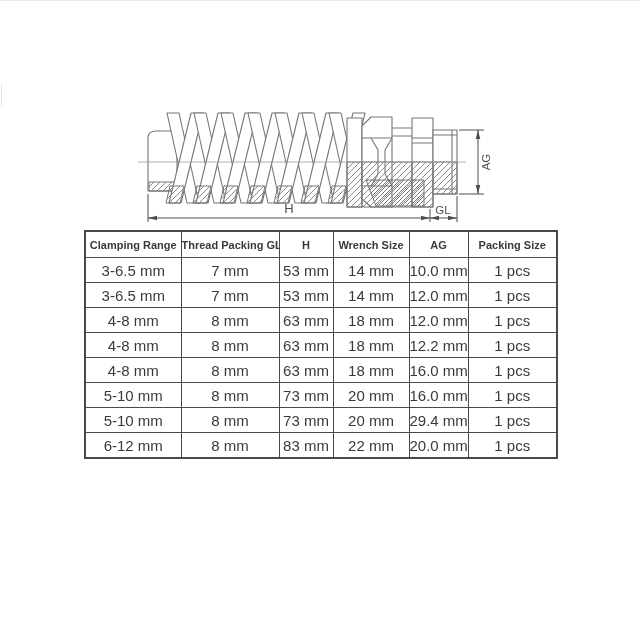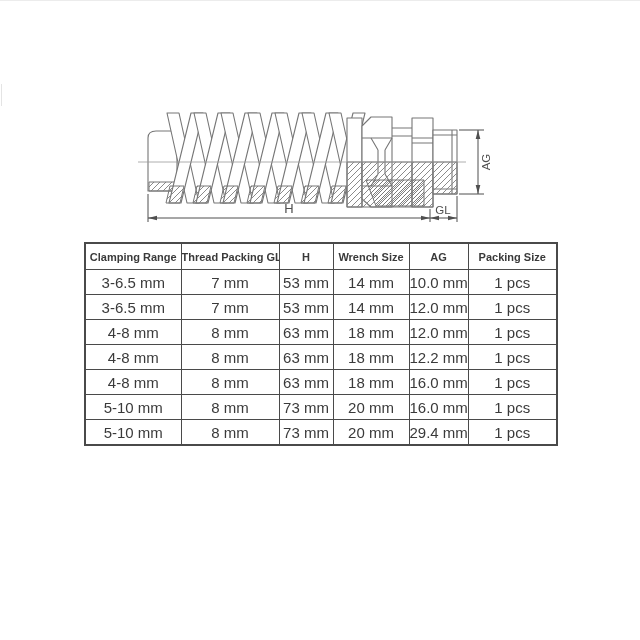--- a/index.html
+++ b/index.html
@@ -21,21 +21,21 @@
   .cl  { stroke:#9a9a9a; stroke-width:0.8; fill:none; }
   .dim { stroke:var(--dim-color); stroke-width:1; fill:none; }
   .arr { fill:var(--dim-color); stroke:none; }
   .dimtxt { fill:var(--dim-color); font-family:"Liberation Sans", sans-serif; font-size:13px; }
   .dimtxt.sm { font-size:11.5px; }
 
   
   .spec-table {
     position:absolute; left:84px; top:230px; width:474px;
     border-collapse:collapse; table-layout:fixed;
-    color:var(--tbl-text); border:2px solid var(--tbl-border);margin-top:12px;
+    color:var(--tbl-text); border:2px solid var(--tbl-border);
   }
   .spec-table th, .spec-table td {
     border:1px solid var(--tbl-border); text-align:center; vertical-align:middle;
     padding:0; overflow:hidden; white-space:nowrap;
   }
   .spec-table th { height:25px; font-size:11px; font-weight:bold; }
   .spec-table td { height:24px; font-size:15px; font-weight:normal; }
 </style>
 </head>
 <body>
@@ -193,15 +193,23 @@
           <td>1 pcs</td>
         </tr>
         <tr>
           <td>5-10 mm</td>
           <td>8 mm</td>
           <td>73 mm</td>
           <td>20 mm</td>
           <td>29.4 mm</td>
           <td>1 pcs</td>
         </tr>
+        <tr>
+          <td>6-12 mm</td>
+          <td>8 mm</td>
+          <td>83 mm</td>
+          <td>22 mm</td>
+          <td>20.0 mm</td>
+          <td>1 pcs</td>
+        </tr>
       </tbody>
   </table>
 </div>
 
 </body></html>

